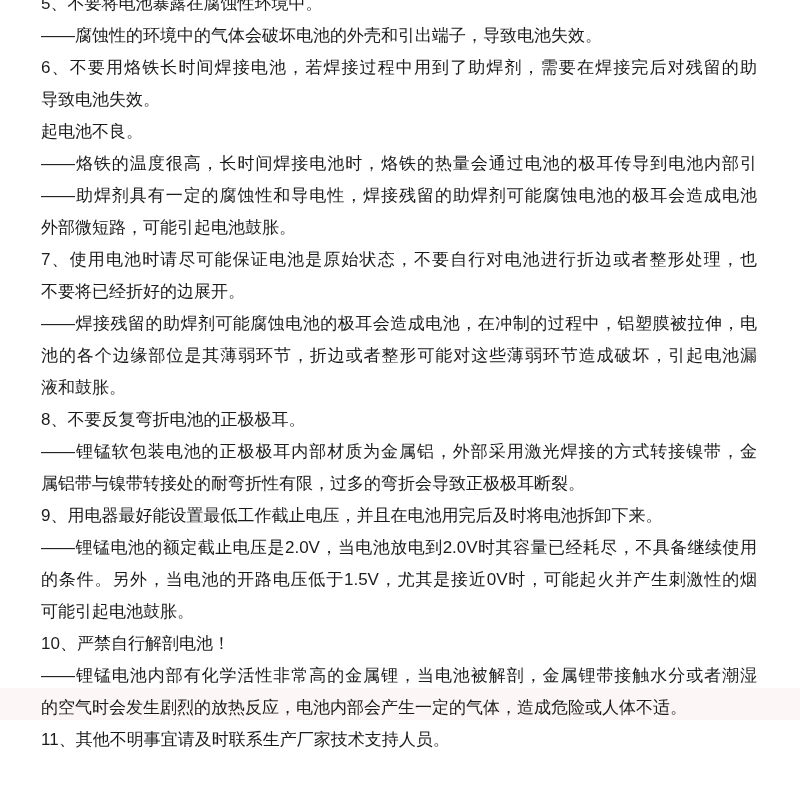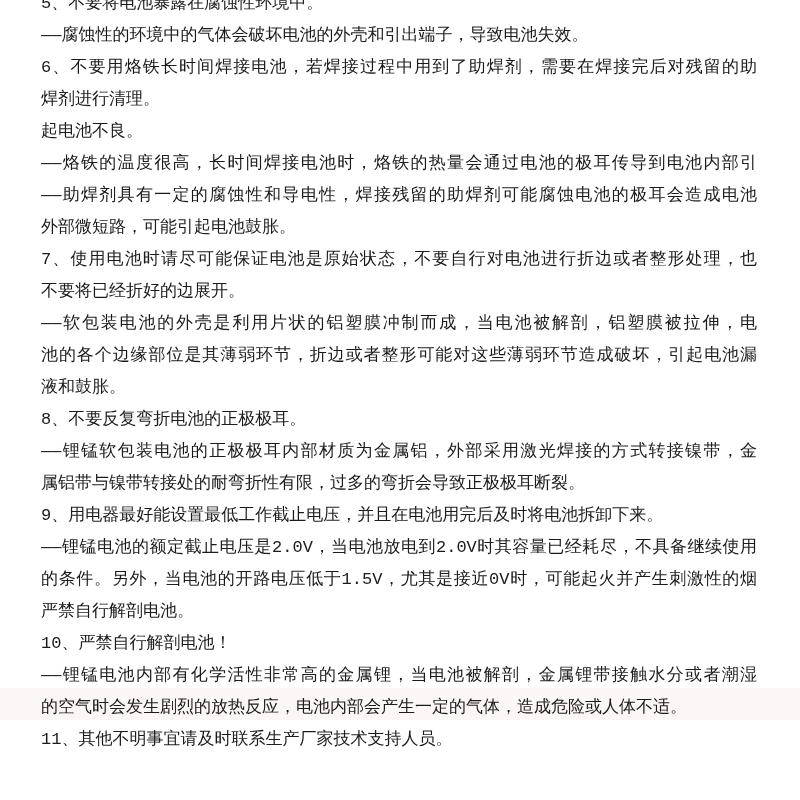--- a/index.html
+++ b/index.html
@@ -13,21 +13,21 @@
     width: 800px;
     height: 800px;
     overflow: hidden;
     background: var(--bg);
   }
   .page {
     position: relative;
     width: 800px;
     height: 800px;
     background: var(--bg);
-    font-family: Liberation Mono, monospace;
+    font-family: Liberation Sans, sans-serif;
     overflow: hidden;
   }
   .seam-band {
     position: absolute;
     left: 0;
     top: 688px;
     width: 800px;
     height: 32px;
     background: var(--band);
   }
@@ -52,35 +52,35 @@
 </style>
 </head>
 <body>
 
 <main class="page">
   <div class="seam-band"></div>
   <section class="text-block">
       <div class="line">5、不要将电池暴露在腐蚀性环境中。</div>
       <div class="line">——腐蚀性的环境中的气体会破坏电池的外壳和引出端子，导致电池失效。</div>
       <div class="line fill">6、不要用烙铁长时间焊接电池，若焊接过程中用到了助焊剂，需要在焊接完后对残留的助</div>
-      <div class="line">焊剂进行清理。</div>
+      <div class="line">导致电池失效。</div>
       <div class="line">起电池不良。</div>
       <div class="line fill">——烙铁的温度很高，长时间焊接电池时，烙铁的热量会通过电池的极耳传导到电池内部引</div>
       <div class="line fill">——助焊剂具有一定的腐蚀性和导电性，焊接残留的助焊剂可能腐蚀电池的极耳会造成电池</div>
       <div class="line">外部微短路，可能引起电池鼓胀。</div>
       <div class="line fill">7、使用电池时请尽可能保证电池是原始状态，不要自行对电池进行折边或者整形处理，也</div>
       <div class="line">不要将已经折好的边展开。</div>
-      <div class="line fill">——软包装电池的外壳是利用片状的铝塑膜冲制而成，当电池被解剖，铝塑膜被拉伸，电</div>
+      <div class="line fill">——焊接残留的助焊剂可能腐蚀电池的极耳会造成电池，在冲制的过程中，铝塑膜被拉伸，电</div>
       <div class="line fill">池的各个边缘部位是其薄弱环节，折边或者整形可能对这些薄弱环节造成破坏，引起电池漏</div>
       <div class="line">液和鼓胀。</div>
       <div class="line">8、不要反复弯折电池的正极极耳。</div>
       <div class="line fill">——锂锰软包装电池的正极极耳内部材质为金属铝，外部采用激光焊接的方式转接镍带，金</div>
       <div class="line">属铝带与镍带转接处的耐弯折性有限，过多的弯折会导致正极极耳断裂。</div>
       <div class="line">9、用电器最好能设置最低工作截止电压，并且在电池用完后及时将电池拆卸下来。</div>
       <div class="line fill">——锂锰电池的额定截止电压是2.0V，当电池放电到2.0V时其容量已经耗尽，不具备继续使用</div>
       <div class="line fill">的条件。另外，当电池的开路电压低于1.5V，尤其是接近0V时，可能起火并产生刺激性的烟雾，</div>
-      <div class="line">严禁自行解剖电池。</div>
+      <div class="line">可能引起电池鼓胀。</div>
       <div class="line">10、严禁自行解剖电池！</div>
       <div class="line fill">——锂锰电池内部有化学活性非常高的金属锂，当电池被解剖，金属锂带接触水分或者潮湿</div>
       <div class="line">的空气时会发生剧烈的放热反应，电池内部会产生一定的气体，造成危险或人体不适。</div>
       <div class="line">11、其他不明事宜请及时联系生产厂家技术支持人员。</div>
     </section>
 </main>
 
 </body></html>

